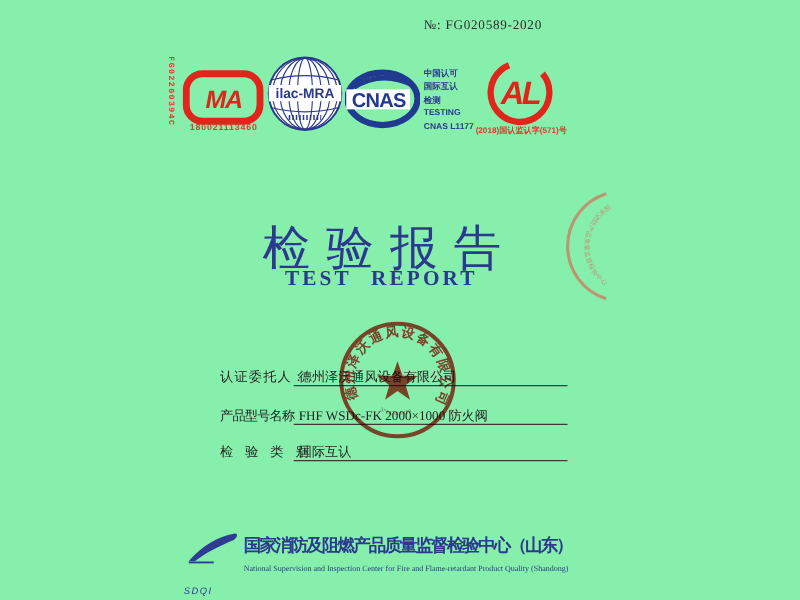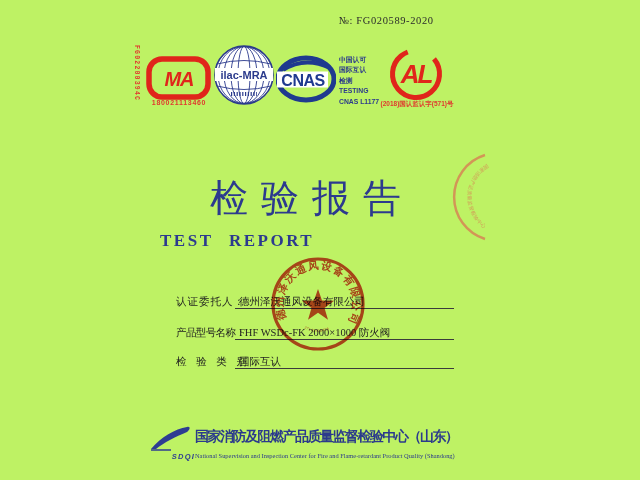--- a/index.html
+++ b/index.html
@@ -1,51 +1,51 @@
 <!DOCTYPE html>
 <html><head>
 <meta charset="utf-8">
 <style>
   html,body{margin:0;padding:0;background:#fff;}
-  #canvas{position:relative;width:640px;height:480px;background:#bef264;overflow:hidden;
+  #canvas{position:relative;width:640px;height:480px;background:#86efac;overflow:hidden;
           font-family:"Liberation Serif", serif;}
   .abs{position:absolute;}
 
   
   .report-no{left:339px;top:15px;font-size:10.5px;color:#2b2b2b;letter-spacing:.6px;}
 
   
   .side-code{left:133px;top:45px;writing-mode:vertical-rl;font-size:6.5px;font-weight:bold;
              color:#e0392e;letter-spacing:1.2px;font-family:"Liberation Mono",monospace;}
   .cma-num{left:144px;top:99px;width:70px;text-align:center;font-size:7px;font-weight:bold;
            color:#e0392e;letter-spacing:.7px;font-family:"Liberation Sans",sans-serif;}
   .cnas-lines{left:339px;top:55px;width:48px;font-size:6.8px;font-weight:bold;color:#2b3a8c;
               line-height:10.4px;font-family:"Liberation Sans",sans-serif;}
   .cal-caption{left:374px;top:100px;width:86px;text-align:center;font-size:6.5px;font-weight:bold;
                color:#e0392e;font-family:"Liberation Sans",sans-serif;}
 
   
   .title-cn{left:210px;top:173px;font-size:38px;font-weight:normal;color:#2c3a8e;
             letter-spacing:13px;white-space:nowrap;}
-  .title-en{left:160px;top:231px;width:290px;font-size:17px;font-weight:bold;
+  .title-en{left:160px;top:213px;width:290px;text-align:center;font-size:17px;font-weight:bold;
             color:#2c3a8e;letter-spacing:2.5px;word-spacing:9px;}
 
   
   .field-row{left:176px;white-space:nowrap;font-size:10.5px;color:#1f1f1f;}
   .field-label{display:inline-block;width:60px;}
   .ls1{letter-spacing:1px;} .ls2{letter-spacing:-.6px;} .ls3{letter-spacing:3.5px;}
   .field-value{padding-left:3px;}
   .underline{left:235px;width:219px;height:1px;background:#3b3b3b;}
 
   
   .company-seal{left:269px;top:255px;mix-blend-mode:multiply;opacity:.92;}
   .partial-seal{left:452px;top:152px;opacity:.6;}
 
   
-  .sdqi-text{left:147px;top:452px;width:48px;text-align:right;font-size:7.5px;font-weight:bold;
+  .sdqi-text{left:147px;top:468px;width:48px;text-align:left;font-size:7.5px;font-weight:normal;
              font-style:italic;color:#2e3d92;letter-spacing:1.2px;font-family:"Liberation Sans",sans-serif;}
   .center-cn{left:195px;top:428px;font-size:14px;font-weight:bold;color:#2b3a8c;
              letter-spacing:-1.5px;white-space:nowrap;font-family:"Liberation Sans",sans-serif;}
   .center-en{left:195px;top:451.5px;font-size:6.4px;color:#2b3a8c;white-space:nowrap;}
 </style>
 </head>
 <body>
 
 <div id="canvas">
 

